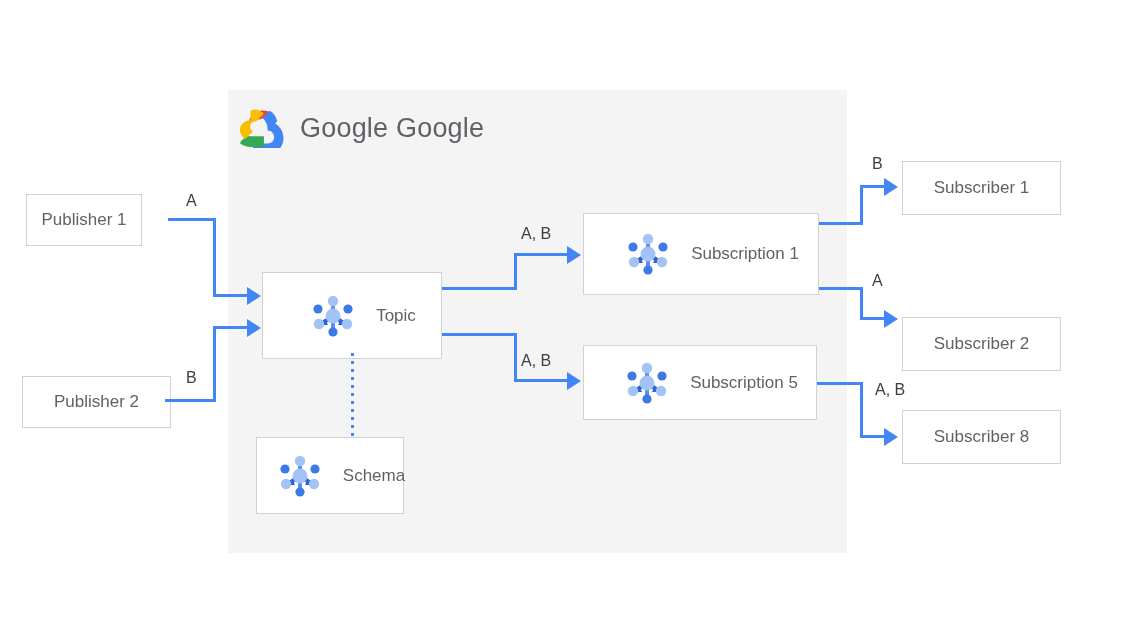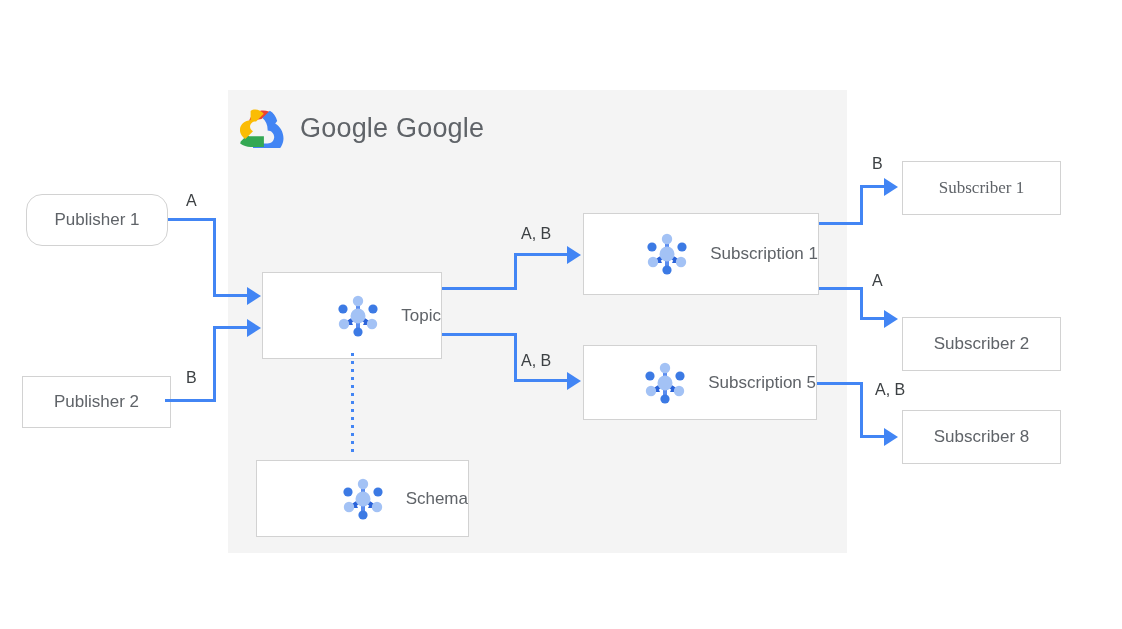--- a/index.html
+++ b/index.html
@@ -57,21 +57,21 @@
     display: flex;
     align-items: center;
     justify-content: center;
   }
   .node .label {
     font-size: 17px;
     color: #5f6368;
     white-space: nowrap;
   }
   .node.with-icon {
-    justify-content: flex-end;
+    justify-content: center;
   }
   .node.with-icon .icon {
     flex: 0 0 auto;
     margin-left: 20px;
     margin-right: 18px;
   }
   .pubsub-icon { display: block; }
   
   .h, .v {
     position: absolute;
@@ -113,21 +113,21 @@
   <div class="cloud-logo-wrap">
     <svg class="cloud-logo-mark" viewBox="0 0 46 40">
       <path d="M26.3 14.2l1.9 0 5.3-5.3 .3-2.2C29.9 3.2 24.7 1.6 19.6 2.9c-5 1.3-9 5.1-10.6 10 .6-.2 1.3-.3 1.9-.1l10.6-1.7s.5-.9.8-.8c2.3-2.5 6.1-2.8 8.8-.7l-4.8 4.6z" fill="#ea4335"></path>
       <path d="M37.2 12.9c-1.2-4.5-3.7-8.1-7.4-10.2l-7.4 7.4c3.3 2.7 5.2 6.8 5.2 11.1v1.3c3.6 0 6.6 2.9 6.6 6.6s-3 6.5-6.6 6.5h-13.3l-1.3 1.4v7.9l1.3 1.3h13.3c7.6.1 14.2-5.4 15.6-12.9 1.3-7-2-14-8-17.8z" fill="#4285f4"></path>
       <path d="M10.6 38.9h13.3v-10.6h-13.3c-.9 0-1.8-.2-2.7-.6l-1.9.6-5.3 5.3-.5 1.8c3 2.3 6.6 3.5 10.4 3.5z" fill="#34a853"></path>
       <path d="M10.6 12.3C3.1 12.4-2.4 19.2.9 26c1 2 2.5 3.7 4.4 4.9l7.7-7.7c-3.3-1.5-4-5.9-1.3-8.3 1.2-1.1 2.8-1.6 4.4-1.4l7.7-7.7c-3.3-4.3-9.4-5.8-13.2-2.9v9.4z" fill="#fbbc04"></path>
     </svg>
     <div class="cloud-logo-text"><span class="b">Google</span>&nbsp;<span>Google</span></div>
   </div>
 
-  <div class="node" style="left:26px; top:194px; width:142px; height:52px;border-radius:16px;">
+  <div class="node" style="left:26px; top:194px; width:116px; height:52px;">
     <span class="label">Publisher 1</span>
   </div>
 
   <div class="h" style="left:168px; top:218px; width:48px;"></div>
   <div class="v" style="left:213px; top:218px; height:79px;"></div>
   <div class="h" style="left:213px; top:294px; width:36px;"></div>
   <div class="arrow" style="left:247px; top:287px;"></div>
   <div class="elabel" style="left:186px; top:192px;">A</div>
 
   <div class="node" style="left:22px; top:376px; width:149px; height:52px;">
@@ -156,21 +156,21 @@
         <circle cx="10" cy="18" r="4.6" fill="#3c7ae4"></circle>
         <circle cx="40" cy="18" r="4.6" fill="#3c7ae4"></circle>
         <circle cx="25" cy="41" r="4.6" fill="#3c7ae4"></circle>
       </svg>
     </span>
     <span class="label">Topic</span>
   </div>
 
   <div class="dotted" style="left:351px; top:353px; height:99px;"></div>
 
-  <div class="node with-icon" style="left:256px; top:460px; width:213px; height:77px;">
+  <div class="node with-icon" style="left:256px; top:437px; width:148px; height:77px;">
     <span class="icon">
       <svg class="pubsub-icon" width="50" height="50" viewBox="0 0 50 50">
         <line x1="25" y1="25" x2="25" y2="11" stroke="#5b8def" stroke-width="4"></line>
         <line x1="25" y1="25" x2="25" y2="39" stroke="#5b8def" stroke-width="4"></line>
         <line x1="25" y1="25" x2="13" y2="33" stroke="#2b63d9" stroke-width="4"></line>
         <line x1="25" y1="25" x2="37" y2="33" stroke="#2b63d9" stroke-width="4"></line>
         <polygon points="17,28 13,34 20,34" fill="#2b63d9"></polygon>
         <polygon points="33,28 37,34 30,34" fill="#2b63d9"></polygon>
         <circle cx="25" cy="25" r="7.5" fill="#a3c2f5"></circle>
         <circle cx="25" cy="10" r="5.2" fill="#a3c2f5"></circle>
@@ -249,21 +249,21 @@
   <div class="h" style="left:860px; top:317px; width:26px;"></div>
   <div class="arrow" style="left:884px; top:310px;"></div>
   <div class="elabel" style="left:872px; top:272px;">A</div>
 
   <div class="h" style="left:817px; top:382px; width:46px;"></div>
   <div class="v" style="left:860px; top:382px; height:55px;"></div>
   <div class="h" style="left:860px; top:435px; width:26px;"></div>
   <div class="arrow" style="left:884px; top:428px;"></div>
   <div class="elabel" style="left:875px; top:381px;">A, B</div>
 
-  <div class="node" style="left:902px; top:161px; width:159px; height:54px;font-family:Liberation Serif, serif;">
+  <div class="node" style="left:902px; top:161px; width:159px; height:54px;">
     <span class="label">Subscriber 1</span>
   </div>
 
   <div class="node" style="left:902px; top:289px; width:159px; height:54px;margin-top:28px;">
     <span class="label">Subscriber 2</span>
   </div>
 
   <div class="node" style="left:902px; top:410px; width:159px; height:54px;">
     <span class="label">Subscriber 8</span>
   </div>

